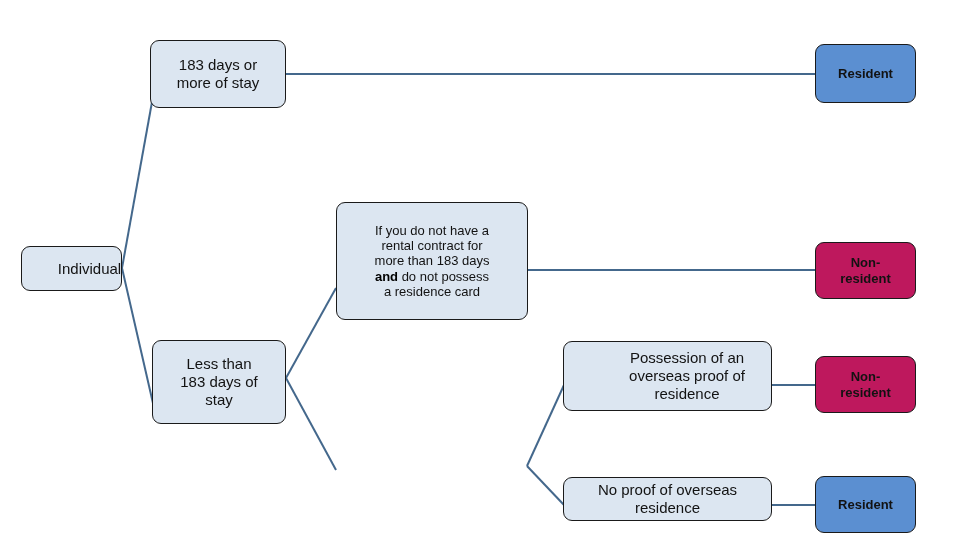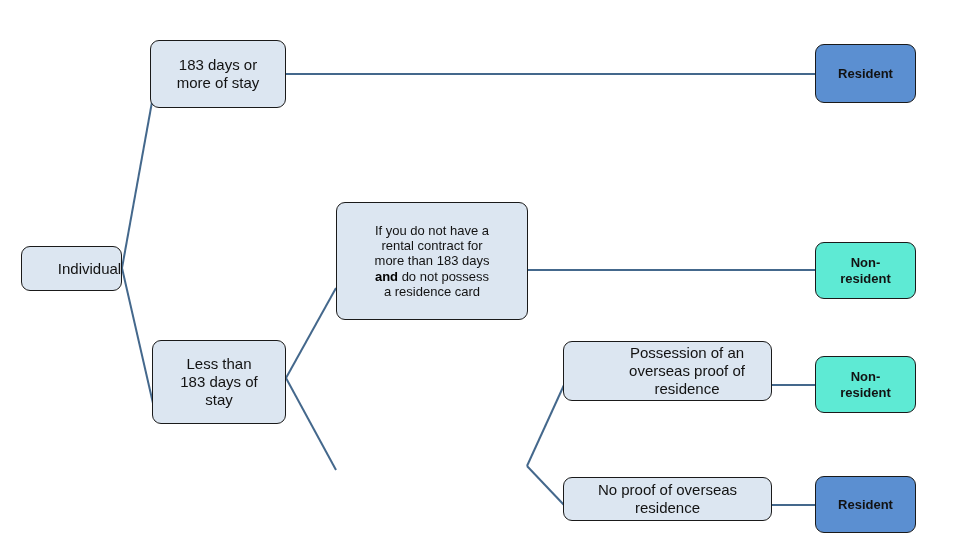--- a/index.html
+++ b/index.html
@@ -48,21 +48,21 @@
     font-weight: 400;
   }
   .node-result {
     font-size: 13px;
     font-weight: bold;
   }
   .node-resident {
     background: #5b8fd1;
   }
   .node-nonresident {
-    background: #5eead4;
+    background: #be185d;
   }
   .node-label {
     display: block;
     white-space: pre-line;
   }
   .kw {
     color: #000000;
     font-weight: bold;
   }
 </style>
@@ -115,21 +115,21 @@
     <span>
       <span>If you do not have a</span><br>
       <span>rental contract for</span><br>
       <span>more than 183 days</span><br>
       <span class="kw">and</span><span> do not possess</span><br>
       <span>a residence card</span>
     </span>
   </div>
 
 
-  <div class="node node-decision" style="left:563px; top:341px; width:209px; height:60px;padding-left:44px;">
+  <div class="node node-decision" style="left:563px; top:341px; width:209px; height:70px;padding-left:44px;">
     <span class="node-label">Possession of an
 overseas proof of
 residence</span>
   </div>
 
   <div class="node node-decision" style="left:563px; top:477px; width:209px; height:44px;">
     <span class="node-label">No proof of overseas
 residence</span>
   </div>
 

